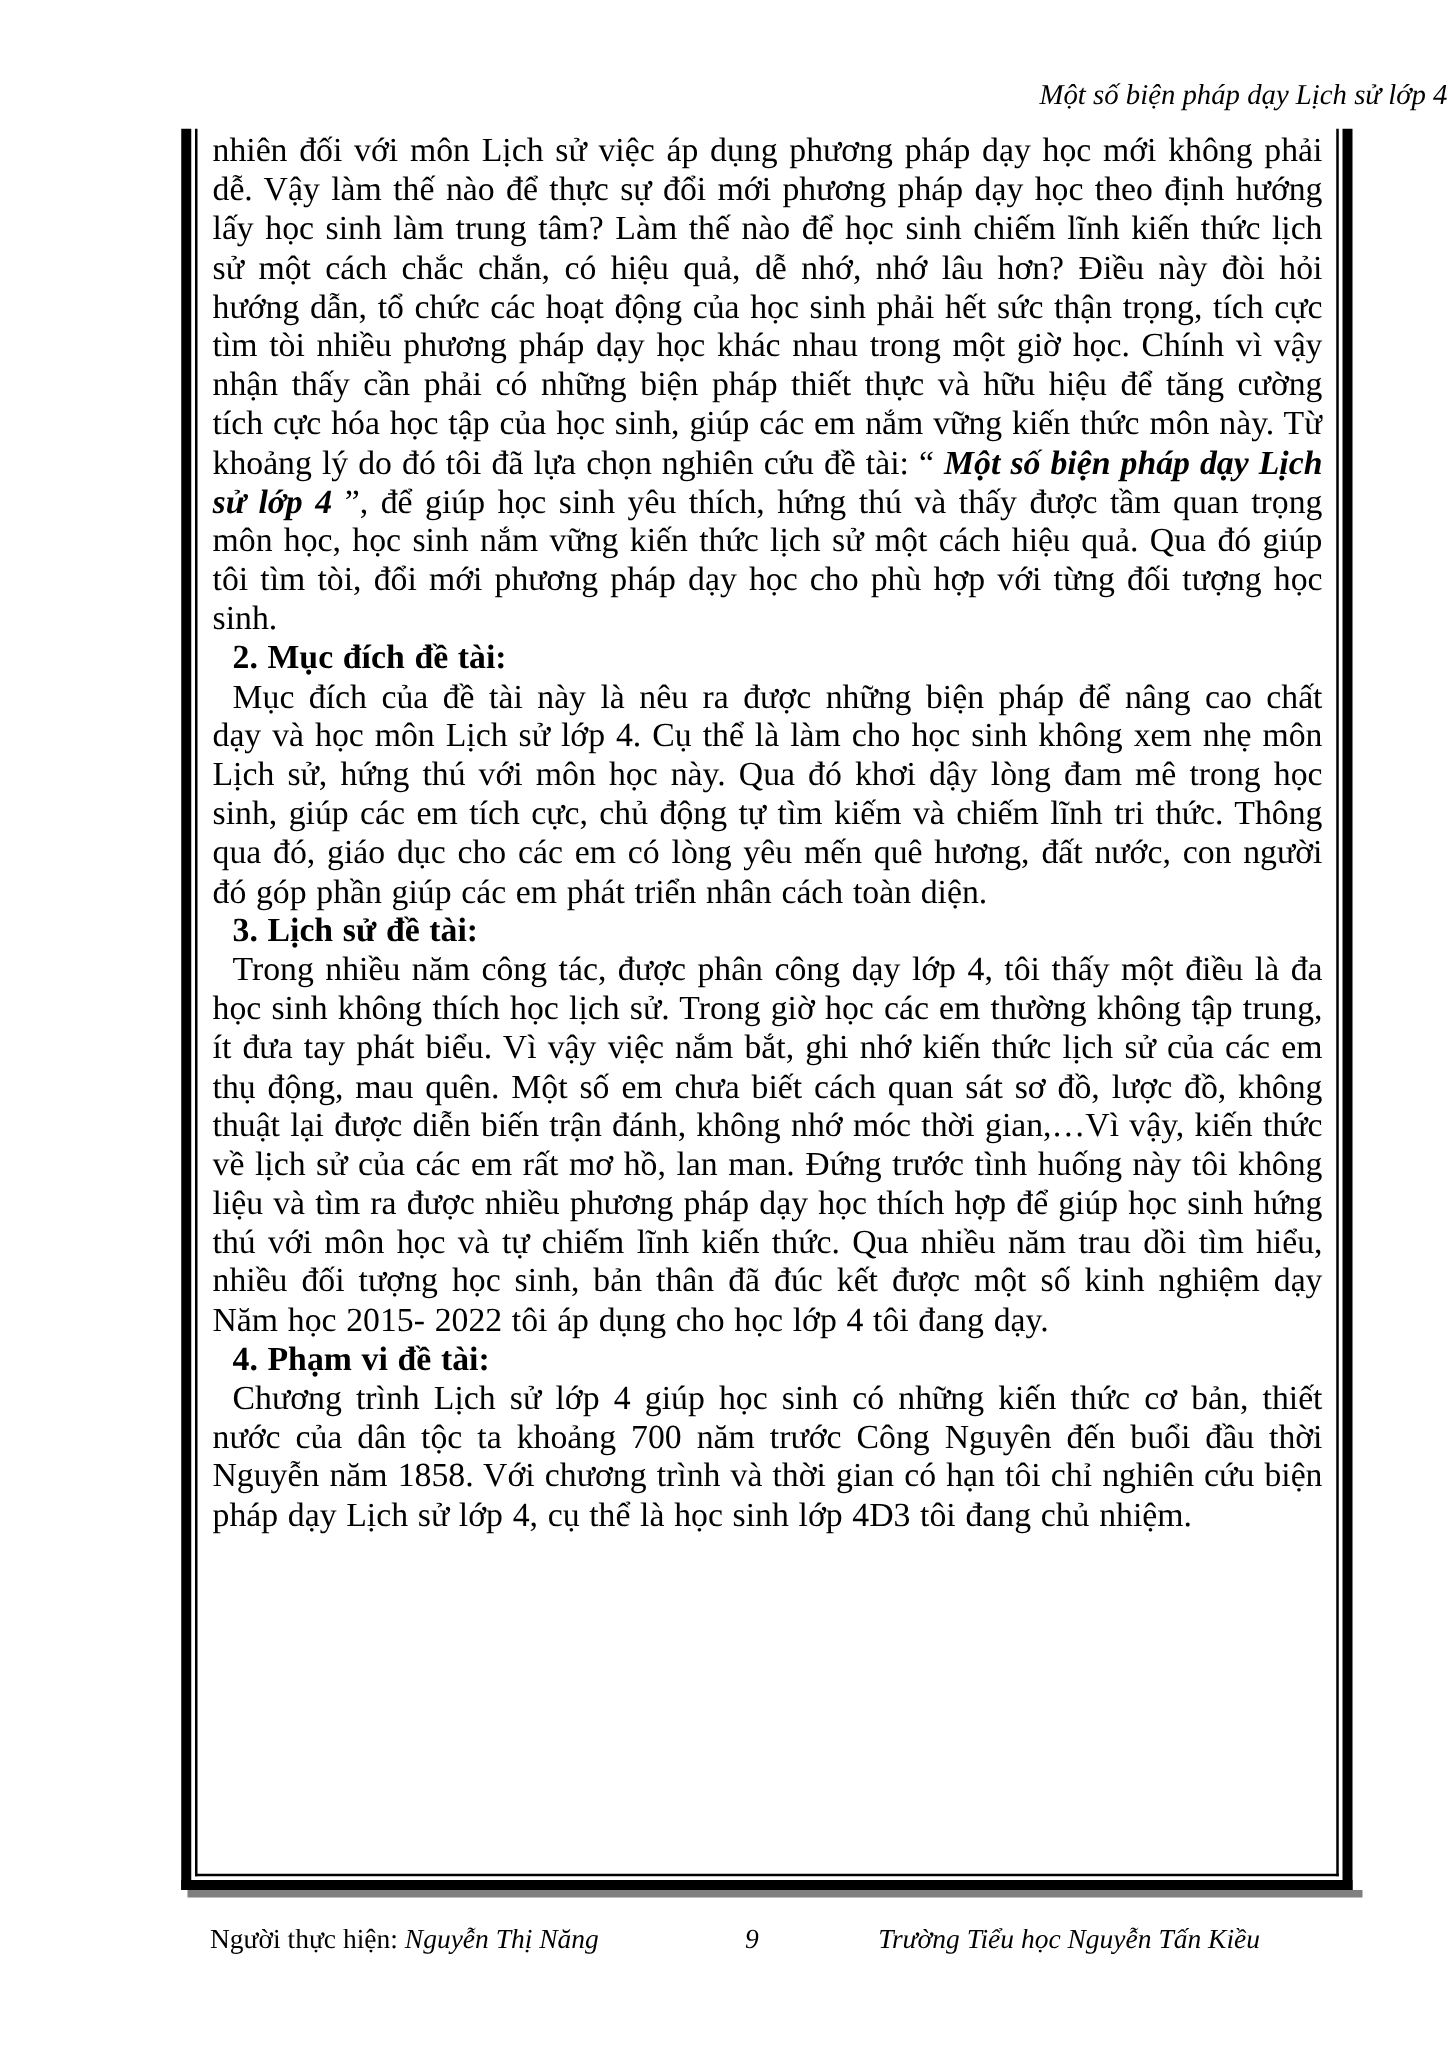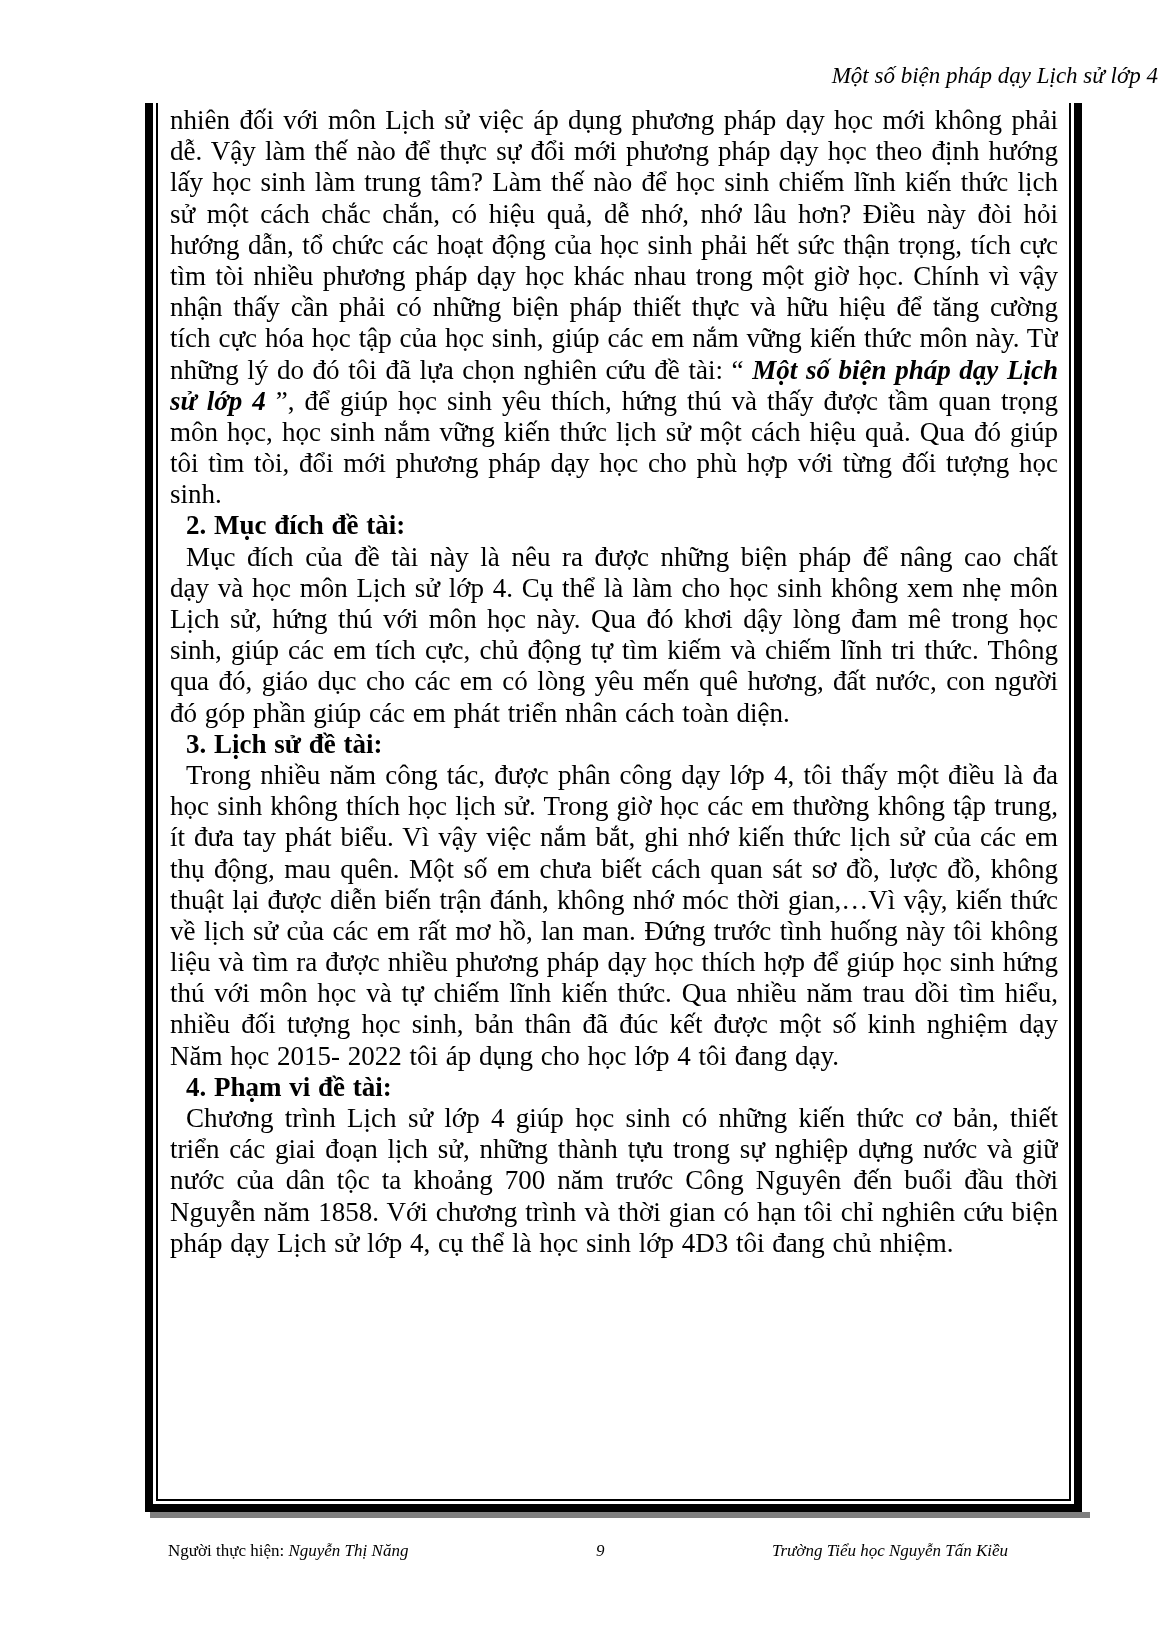--- a/index.html
+++ b/index.html
@@ -65,21 +65,21 @@
     font-weight: bold;
     text-align: left;
     text-align-last: left;
     text-indent: 16px;
   }
   .seg-bi { font-weight: bold; font-style: italic; margin-top: 42px; }
   .page-footer {
     position: absolute;
     top: 1537px; left: 0; width: 100%;
     height: 40px;
-    font-size: 17px;
+    font-size: 22px;
     line-height: 28px;
   }
   .f-left { position: absolute; left: 168px; white-space: pre; }
   .f-center { position: absolute; left: 596px; font-style: italic; }
   .f-right { position: absolute; right: 150px; font-style: italic; }
   .it { font-style: italic; }
 </style>
 </head>
 <body>
 
@@ -89,21 +89,21 @@
   <div class="doc-box-inner">
     <div class="doc-body">
         <div class="line">nhiên đối với môn Lịch sử việc áp dụng phương pháp dạy học mới không phải là</div>
         <div class="line">dễ. Vậy làm thế nào để thực sự đổi mới phương pháp dạy học theo định hướng</div>
         <div class="line">lấy học sinh làm trung tâm? Làm  thế nào để học sinh chiếm lĩnh kiến thức lịch</div>
         <div class="line">sử một cách chắc chắn, có hiệu quả, dễ nhớ, nhớ lâu hơn? Điều này đòi hỏi người</div>
         <div class="line">hướng dẫn, tổ chức các hoạt động của học sinh phải hết sức thận trọng, tích cực</div>
         <div class="line">tìm tòi nhiều phương pháp dạy học khác nhau trong một giờ học. Chính vì vậy tôi</div>
         <div class="line">nhận thấy cần phải có những biện pháp thiết thực và hữu hiệu để tăng cường tính</div>
         <div class="line">tích cực hóa học tập của học sinh, giúp các em nắm vững kiến thức môn này. Từ</div>
-        <div class="line"><span>những lý do đó tôi đã lựa chọn nghiên cứu đề tài: “ </span><span class="seg-bi">Một số biện pháp dạy Lịch</span></div>
+        <div class="line"><span>khoảng lý do đó tôi đã lựa chọn nghiên cứu đề tài: “ </span><span class="seg-bi">Một số biện pháp dạy Lịch</span></div>
         <div class="line"><span class="seg-bi">sử lớp 4 </span><span>”, để giúp học sinh yêu thích, hứng thú và thấy được tầm quan trọng của</span></div>
         <div class="line">môn học, học sinh nắm vững kiến thức lịch sử một cách hiệu quả. Qua đó giúp</div>
         <div class="line">tôi tìm tòi, đổi mới phương pháp dạy học cho phù hợp với từng đối tượng học</div>
         <div class="line no-just">sinh.</div>
         <div class="line heading no-just">2. Mục đích đề tài:</div>
         <div class="line first-ind">Mục đích của đề tài này là nêu ra được những biện pháp để nâng cao chất lượng</div>
         <div class="line">dạy và học môn Lịch sử lớp 4. Cụ thể là làm cho học sinh không xem nhẹ môn</div>
         <div class="line">Lịch sử, hứng thú với môn học này. Qua đó khơi dậy lòng đam mê trong học</div>
         <div class="line">sinh, giúp các em tích cực, chủ động tự tìm kiếm và chiếm lĩnh tri thức. Thông</div>
         <div class="line">qua đó, giáo dục cho các em có lòng yêu mến quê hương, đất nước, con người từ</div>
@@ -114,21 +114,20 @@
         <div class="line">ít đưa tay phát biểu. Vì vậy việc nắm bắt, ghi nhớ kiến thức lịch sử của các em rất</div>
         <div class="line">thụ động, mau quên. Một số em chưa biết cách quan sát sơ đồ, lược đồ, không</div>
         <div class="line">thuật lại được diễn biến trận đánh, không nhớ móc thời gian,…Vì vậy, kiến thức</div>
         <div class="line">về lịch sử của các em rất mơ hồ, lan man. Đứng trước tình huống này tôi không</div>
         <div class="line">liệu và tìm ra được nhiều phương pháp dạy học thích hợp để giúp học sinh hứng</div>
         <div class="line">thú với môn học và tự chiếm lĩnh kiến thức. Qua nhiều năm trau dồi tìm hiểu, dạy</div>
         <div class="line">nhiều đối tượng học sinh, bản thân đã đúc kết được một số kinh nghiệm dạy học.</div>
         <div class="line no-just">Năm học 2015- 2022 tôi áp dụng cho học lớp 4 tôi đang dạy.</div>
         <div class="line heading no-just">4. Phạm vi đề tài:</div>
         <div class="line first-ind">Chương trình Lịch sử lớp 4 giúp học sinh có những kiến thức cơ bản, thiết thực</div>
-        <div class="line">triển các giai đoạn lịch sử, những thành tựu trong sự nghiệp dựng nước và giữ</div>
         <div class="line">nước của dân tộc ta khoảng 700 năm trước Công Nguyên đến buổi đầu thời</div>
         <div class="line">Nguyễn năm 1858. Với chương trình và thời gian có hạn tôi chỉ nghiên cứu biện</div>
         <div class="line no-just">pháp dạy Lịch sử lớp 4, cụ thể là học sinh lớp 4D3 tôi đang chủ nhiệm.</div>
       </div>
   </div>
 </div>
 
 <div class="shadow-bar"></div>
 
 <div class="page-footer">

